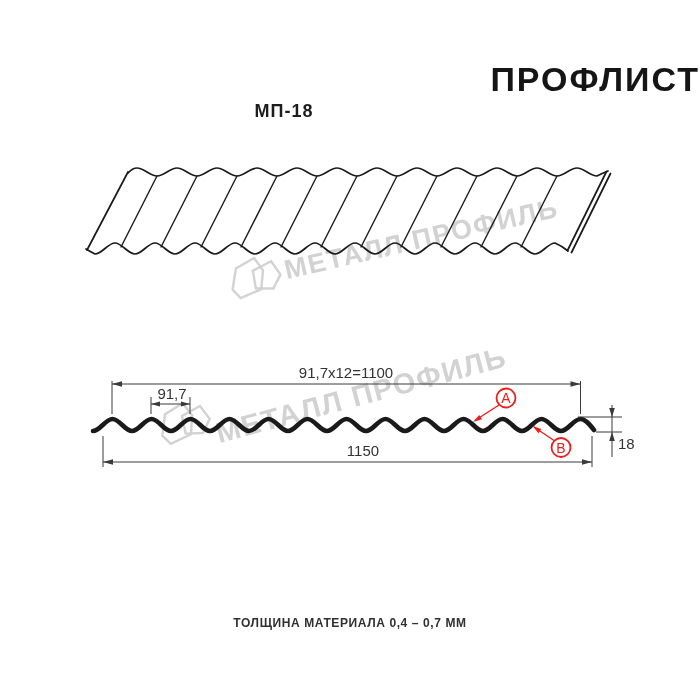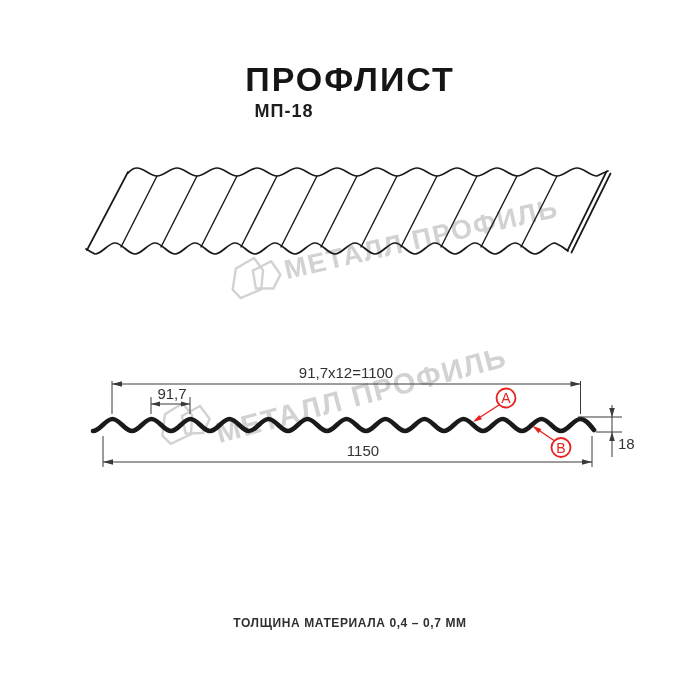--- a/index.html
+++ b/index.html
@@ -5,21 +5,21 @@
   html,body{margin:0;padding:0;}
   .page{
     position:relative;
     width:700px;height:700px;
     background:#ffffff;
     font-family:"Liberation Sans", sans-serif;
     overflow:hidden;
   }
   .title{
     position:absolute;left:0;top:60px;width:700px;
-    text-align:center;
+    text-align:right;
     font-size:34px;font-weight:800;letter-spacing:2px;
     color:#151515;
   }
   .subtitle{
     position:absolute;left:0;top:101px;width:568px;
     text-align:center;
     font-size:18px;font-weight:600;letter-spacing:1px;
     color:#1d1d1d;
   }
   .footer{

